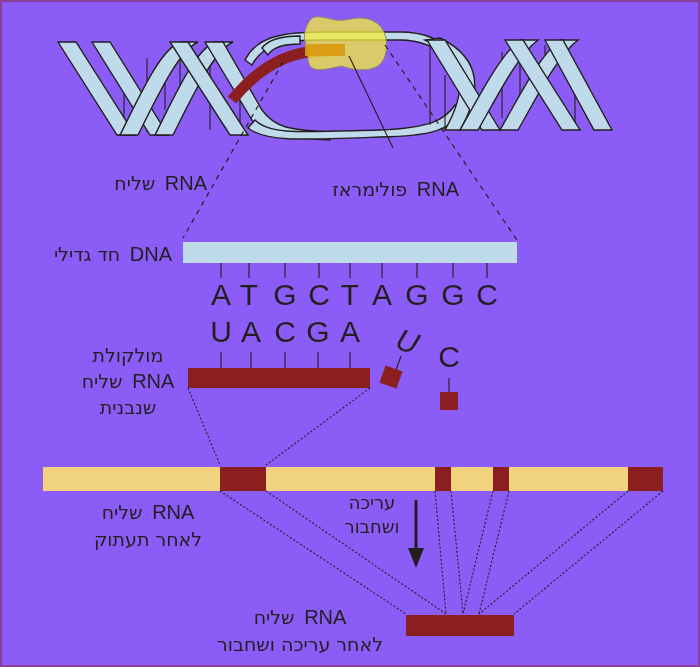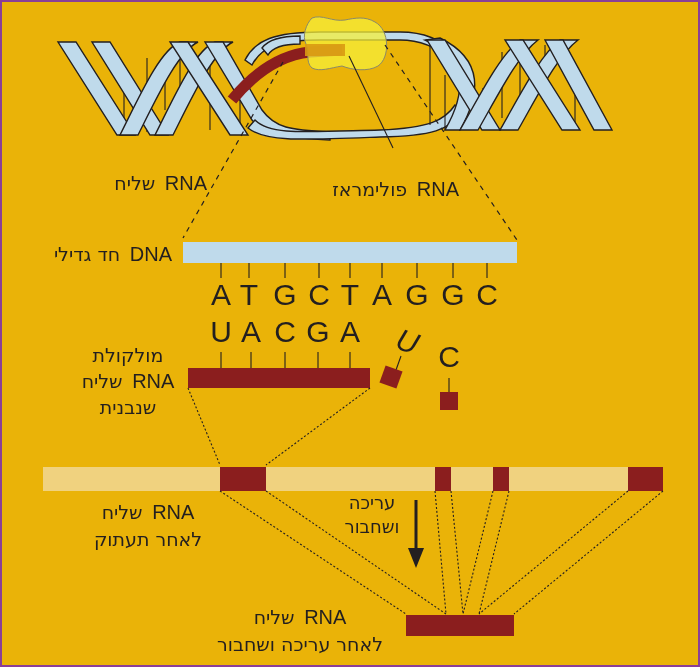--- a/index.html
+++ b/index.html
@@ -1,18 +1,18 @@
 <!DOCTYPE html>
 <html><head>
 <meta charset="utf-8">
 <style>
   html, body { margin: 0; padding: 0; background: #ffffff; }
   #frame {
     position: relative; width: 700px; height: 667px; box-sizing: border-box;
-    border: 2px solid #8a3f98; background: #eab308; overflow: hidden;
+    border: 2px solid #8a3f98; background: #8b5cf6; overflow: hidden;
   }
   svg { position: absolute; left: 0; top: 0; }
   .lbl { font-family: "Liberation Sans", sans-serif; fill: #231f20; }
   .heb { font-family: "DejaVu Sans", sans-serif; fill: #231f20; }
   .base { font-family: "Liberation Sans", sans-serif; fill: #231f20; font-size: 30px; }
 </style>
 </head>
 <body>
 
 <div id="frame">

